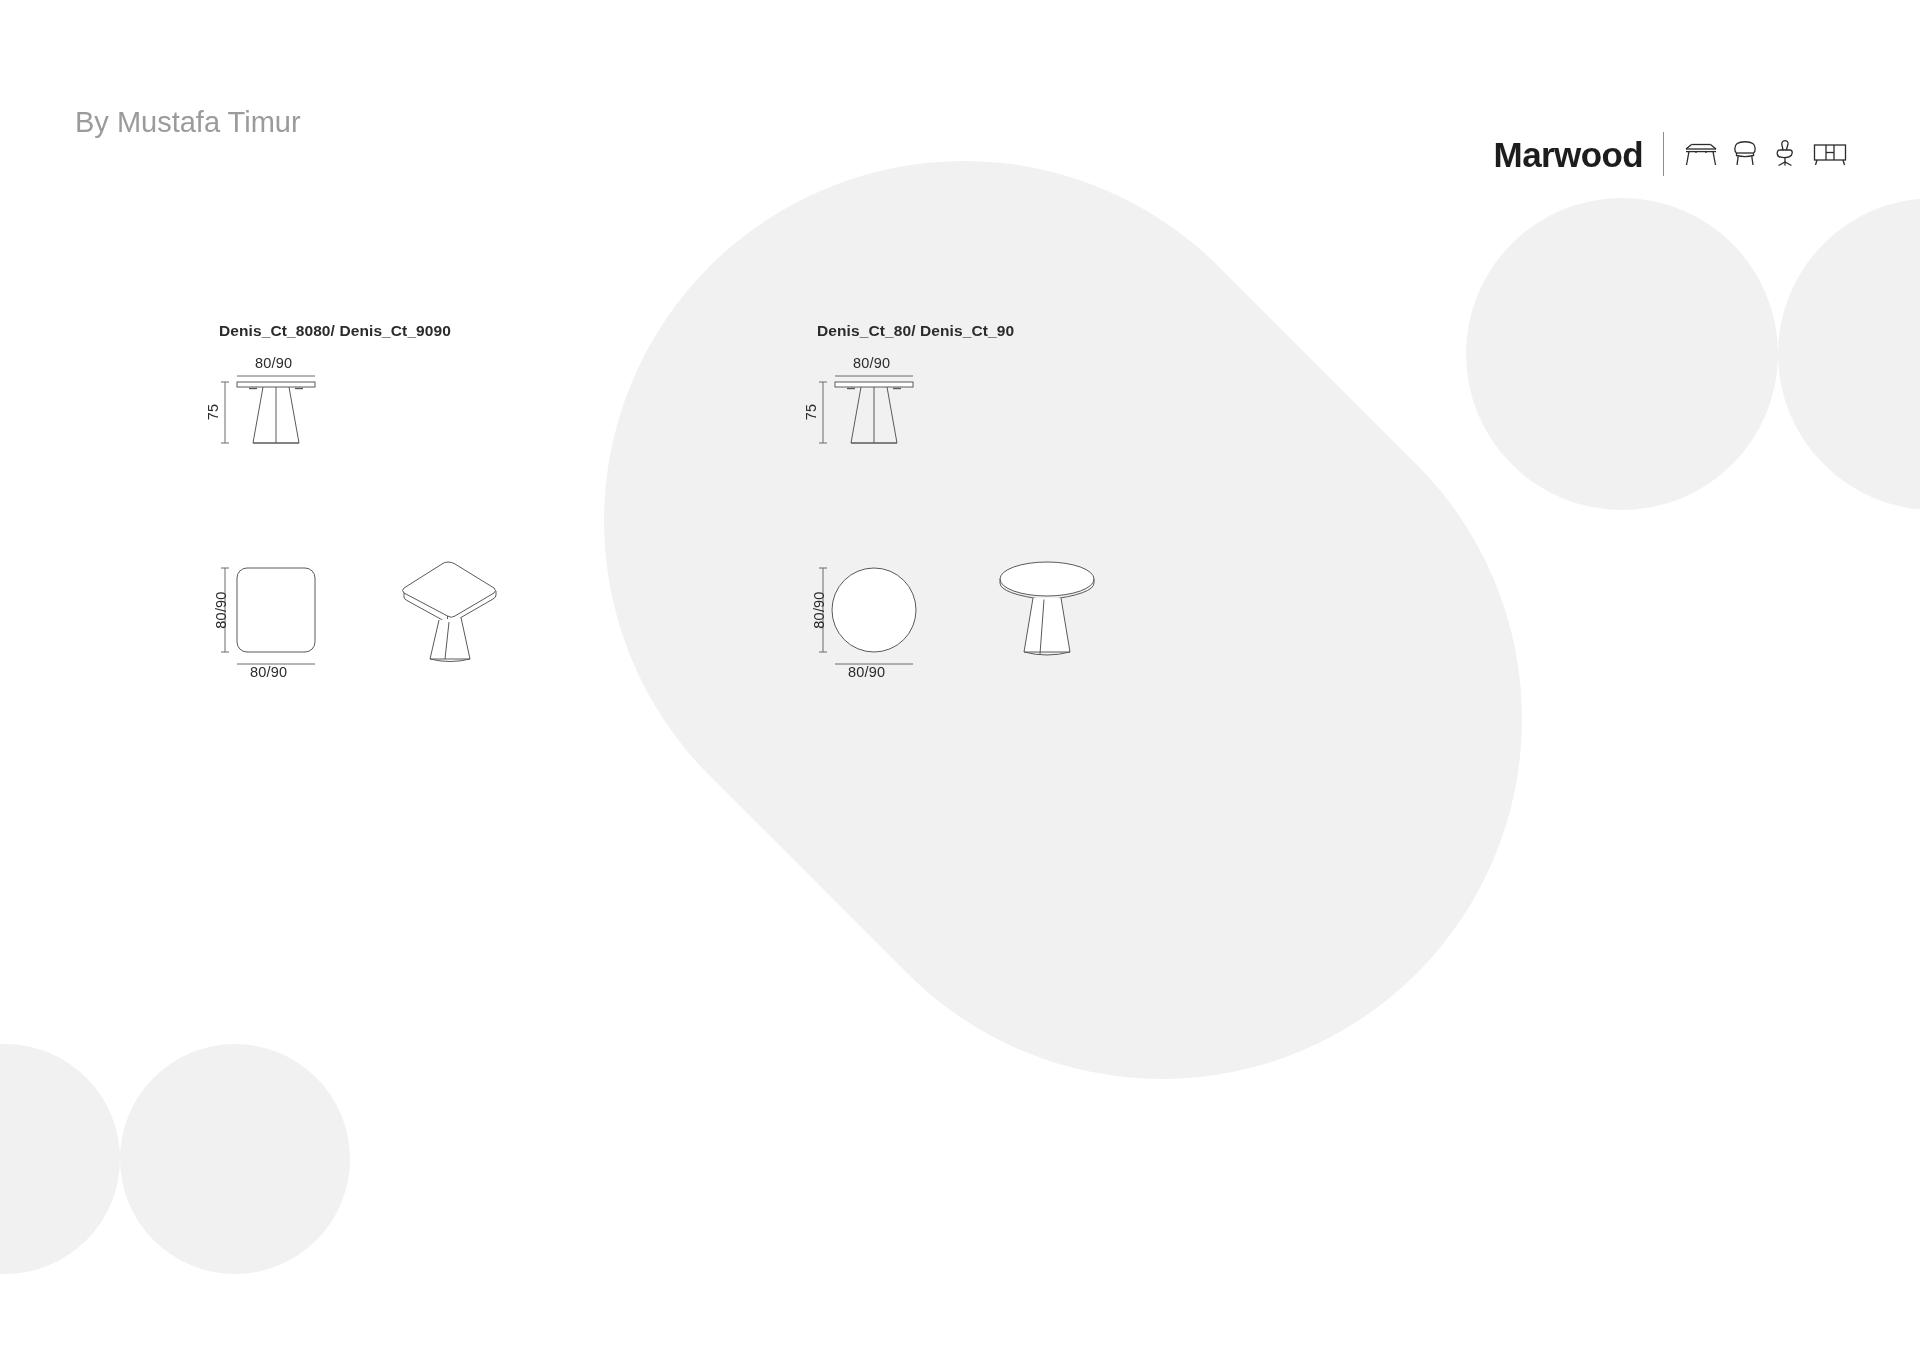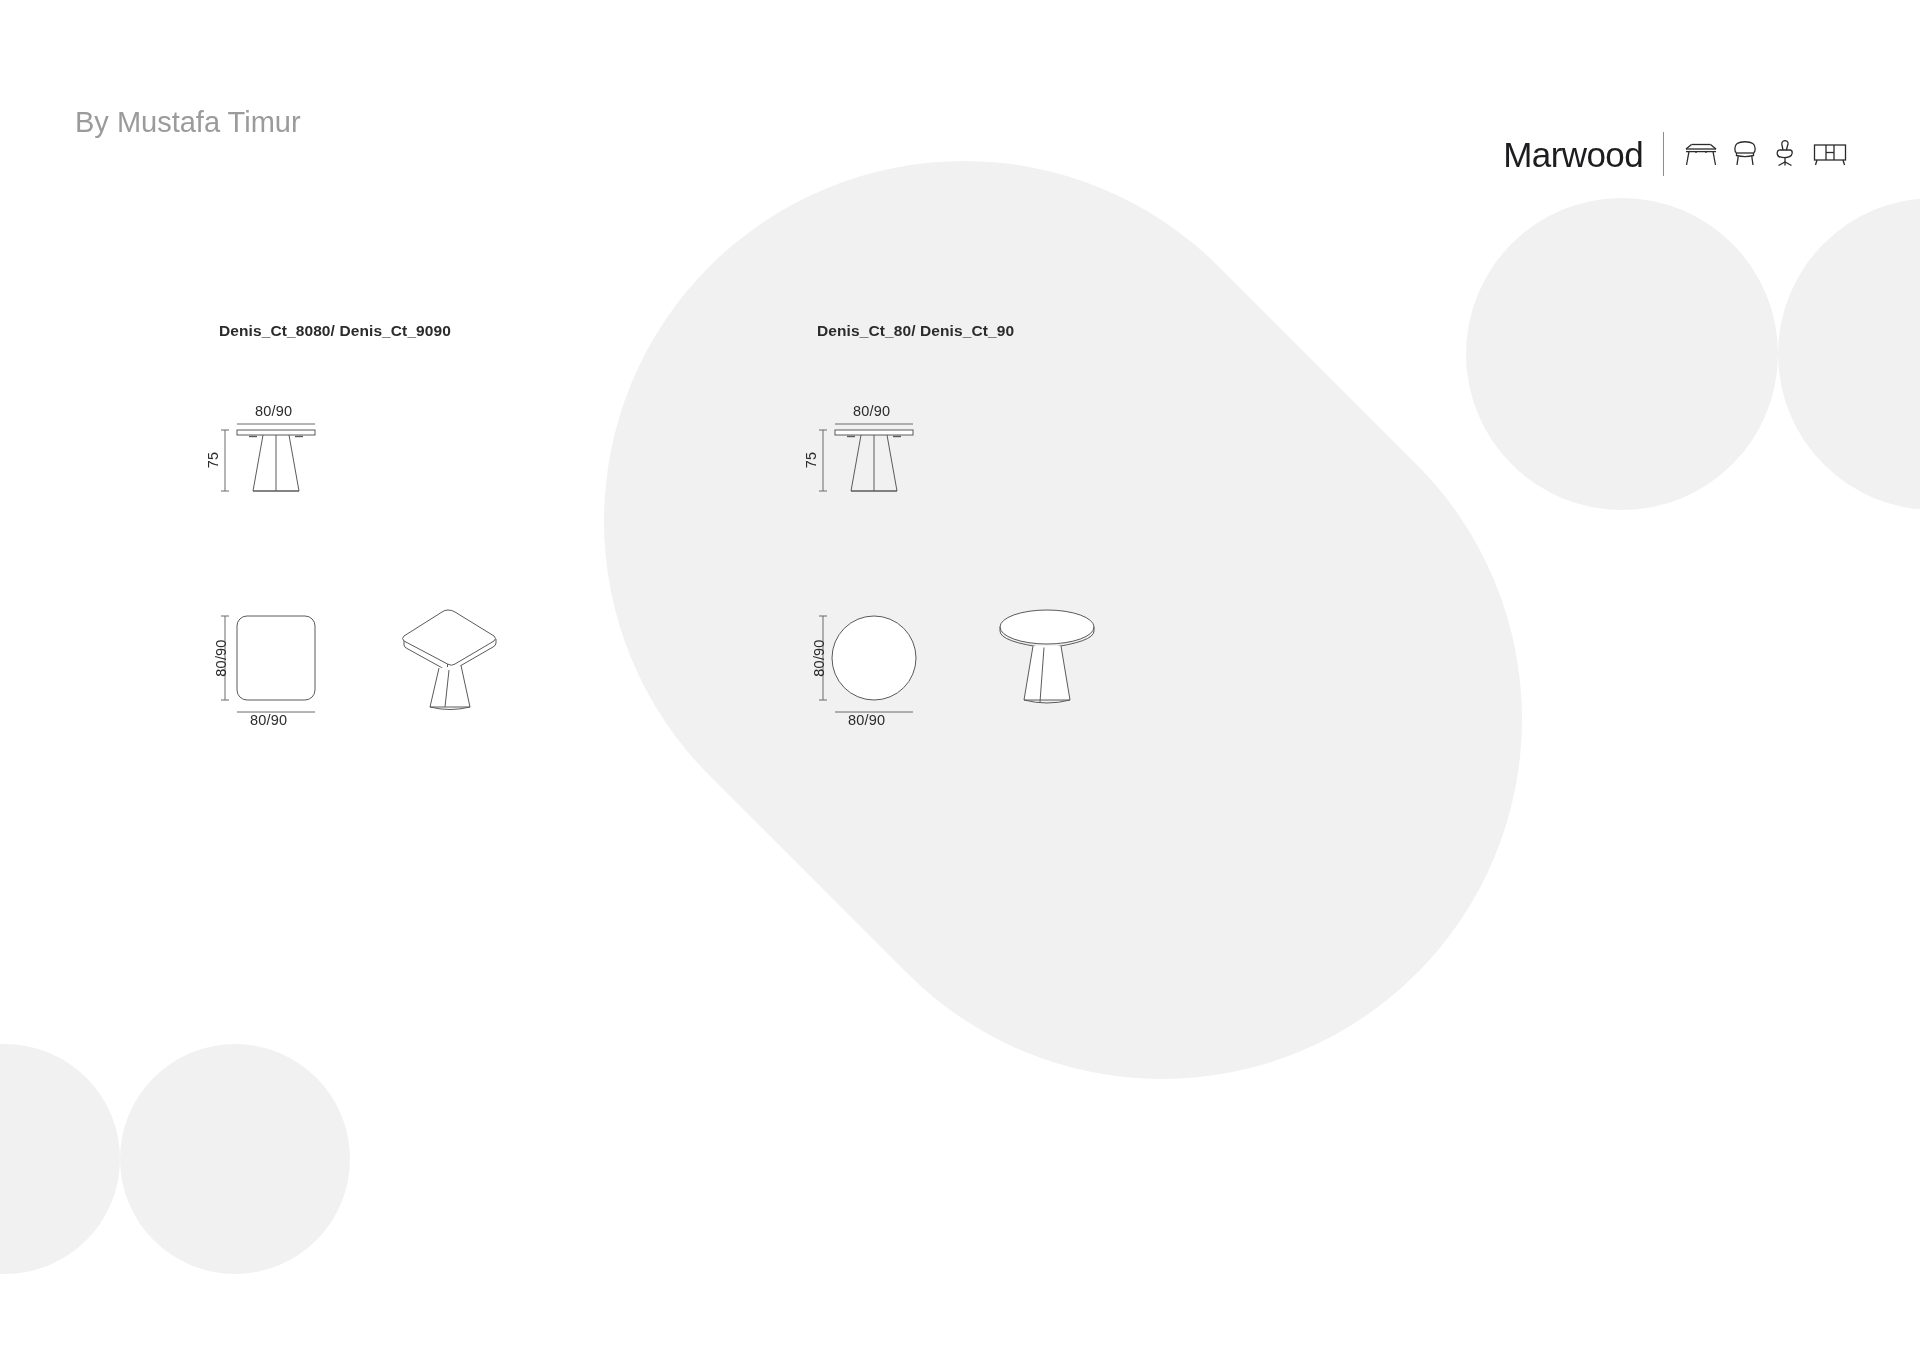--- a/index.html
+++ b/index.html
@@ -78,21 +78,21 @@
   .brand-block {
     position: absolute;
     right: 72px;
     top: 132px;
     display: flex;
     align-items: center;
     gap: 20px;
   }
   .brand-name {
     font-size: 35px;
-    font-weight: normal;
+    font-weight: bold;
     letter-spacing: -0.6px;
     color: #1d1d1f;
     line-height: 1;
   }
   .brand-divider {
     width: 1px;
     height: 44px;
     background: #8d8d8d;
   }
   .brand-icons {
@@ -112,21 +112,21 @@
     font-weight: bold;
     color: #2b2b2b;
     letter-spacing: 0.1px;
     white-space: nowrap;
     margin: 0 0 18px 0;
   }
 
   .views-row-top { position: relative; height: 140px; }
   .views-row-bottom { position: relative; height: 150px; margin-top: 54px; }
 
-  .view { position: absolute; margin-top: 48px; }
+  .view { position: absolute; }
   .view svg { display: block; overflow: visible; }
 
   .dim-text {
     position: absolute;
     font-size: 14.5px;
     color: #2b2b2b;
     white-space: nowrap;
     letter-spacing: 0.2px;
   }
   .dim-vertical {

